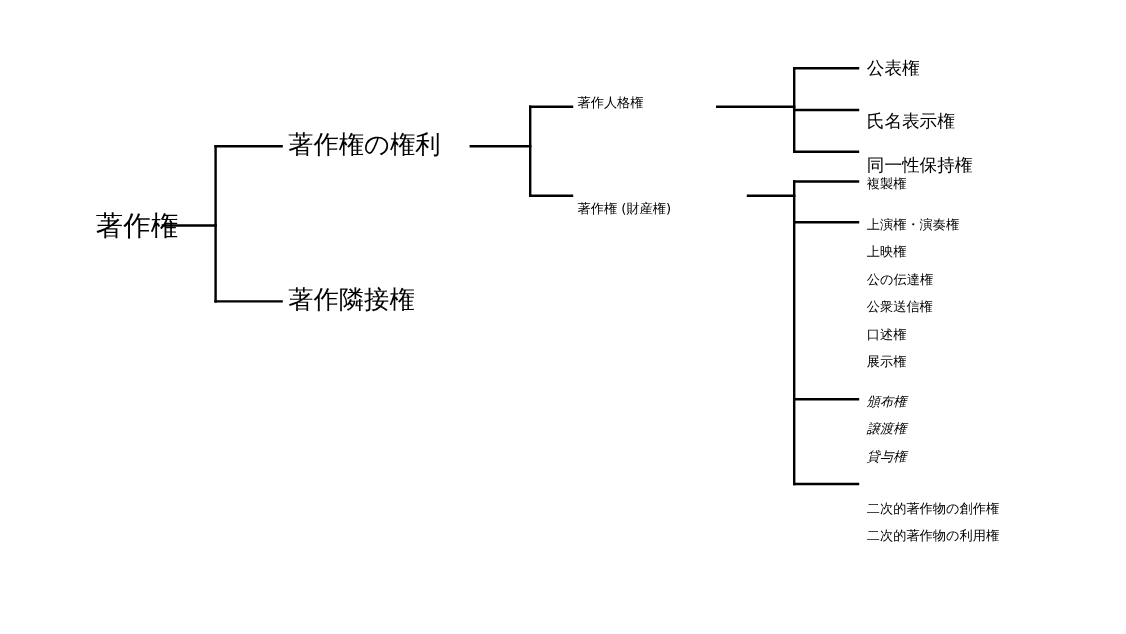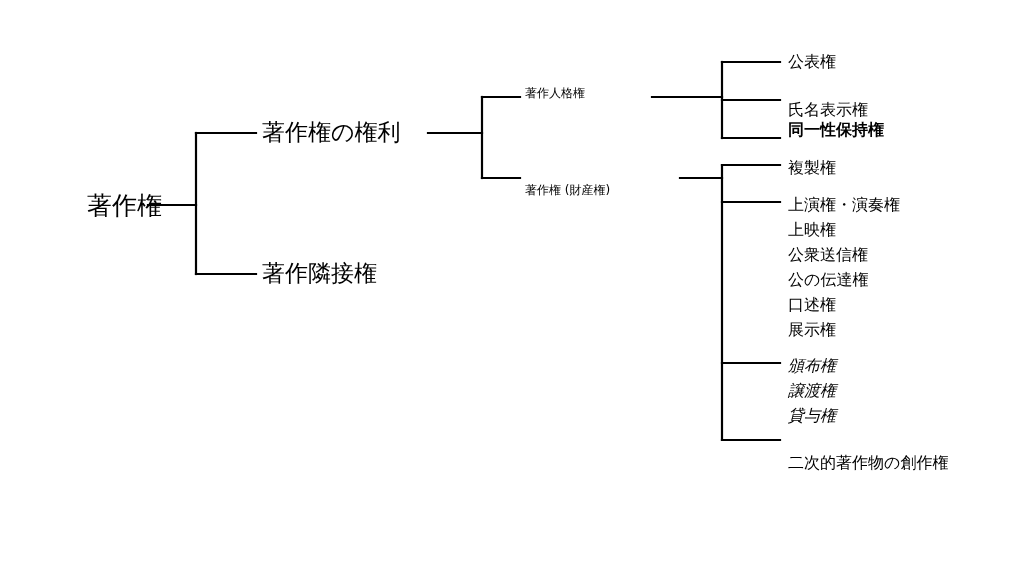--- a/index.html
+++ b/index.html
@@ -37,21 +37,21 @@
   
   .t-root   { font-size: 25px; margin-left: 32px; }
   .t-l1     { font-size: 23px; }
   .t-l2     { font-size: 12px; }
   .t-leaf   { font-size: 16px; }
   .leaf-group {
     position: absolute;
     white-space: nowrap;
   }
   .leaf-group .leaf-line {
-    font-size: 16px;
+    font-size: 12px;
     line-height: 25px;
     white-space: nowrap;
   }
 </style>
 </head>
 <body>
 
 <div id="canvas">
 
   <svg class="lines" viewBox="0 0 1024 576">
@@ -97,40 +97,41 @@
   <div class="node t-l2" style="left:525px; top:184px;">
     <span>著作権 (財産権)</span>
   </div>
 
   <div class="node t-leaf" style="left:788px; top:54px;">
     <span>公表権</span>
   </div>
   <div class="node t-leaf" style="left:788px; top:102px;text-align:right;">
     <span>氏名表示権</span>
   </div>
-  <div class="node t-leaf" style="left:788px; top:122px;font-weight:bold;">
+  <div class="node t-leaf" style="left:788px; top:142px;">
     <span>同一性保持権</span>
   </div>
 
   <div class="leaf-group" style="left:788px; top:155px;">
     <div class="leaf-line">複製権</div>
   </div>
 
   <div class="leaf-group" style="left:788px; top:192px;">
     <div class="leaf-line">上演権・演奏権</div>
     <div class="leaf-line">上映権</div>
+    <div class="leaf-line">公の伝達権</div>
     <div class="leaf-line">公衆送信権</div>
-    <div class="leaf-line">公の伝達権</div>
     <div class="leaf-line">口述権</div>
     <div class="leaf-line">展示権</div>
   </div>
 
   <div class="leaf-group" style="left:788px; top:353px;font-style:italic;">
     <div class="leaf-line">頒布権</div>
     <div class="leaf-line">譲渡権</div>
     <div class="leaf-line">貸与権</div>
   </div>
 
   <div class="leaf-group" style="left:788px; top:450px;">
     <div class="leaf-line">二次的著作物の創作権</div>
+    <div class="leaf-line">二次的著作物の利用権</div>
   </div>
 
 </div>
 
 </body></html>

